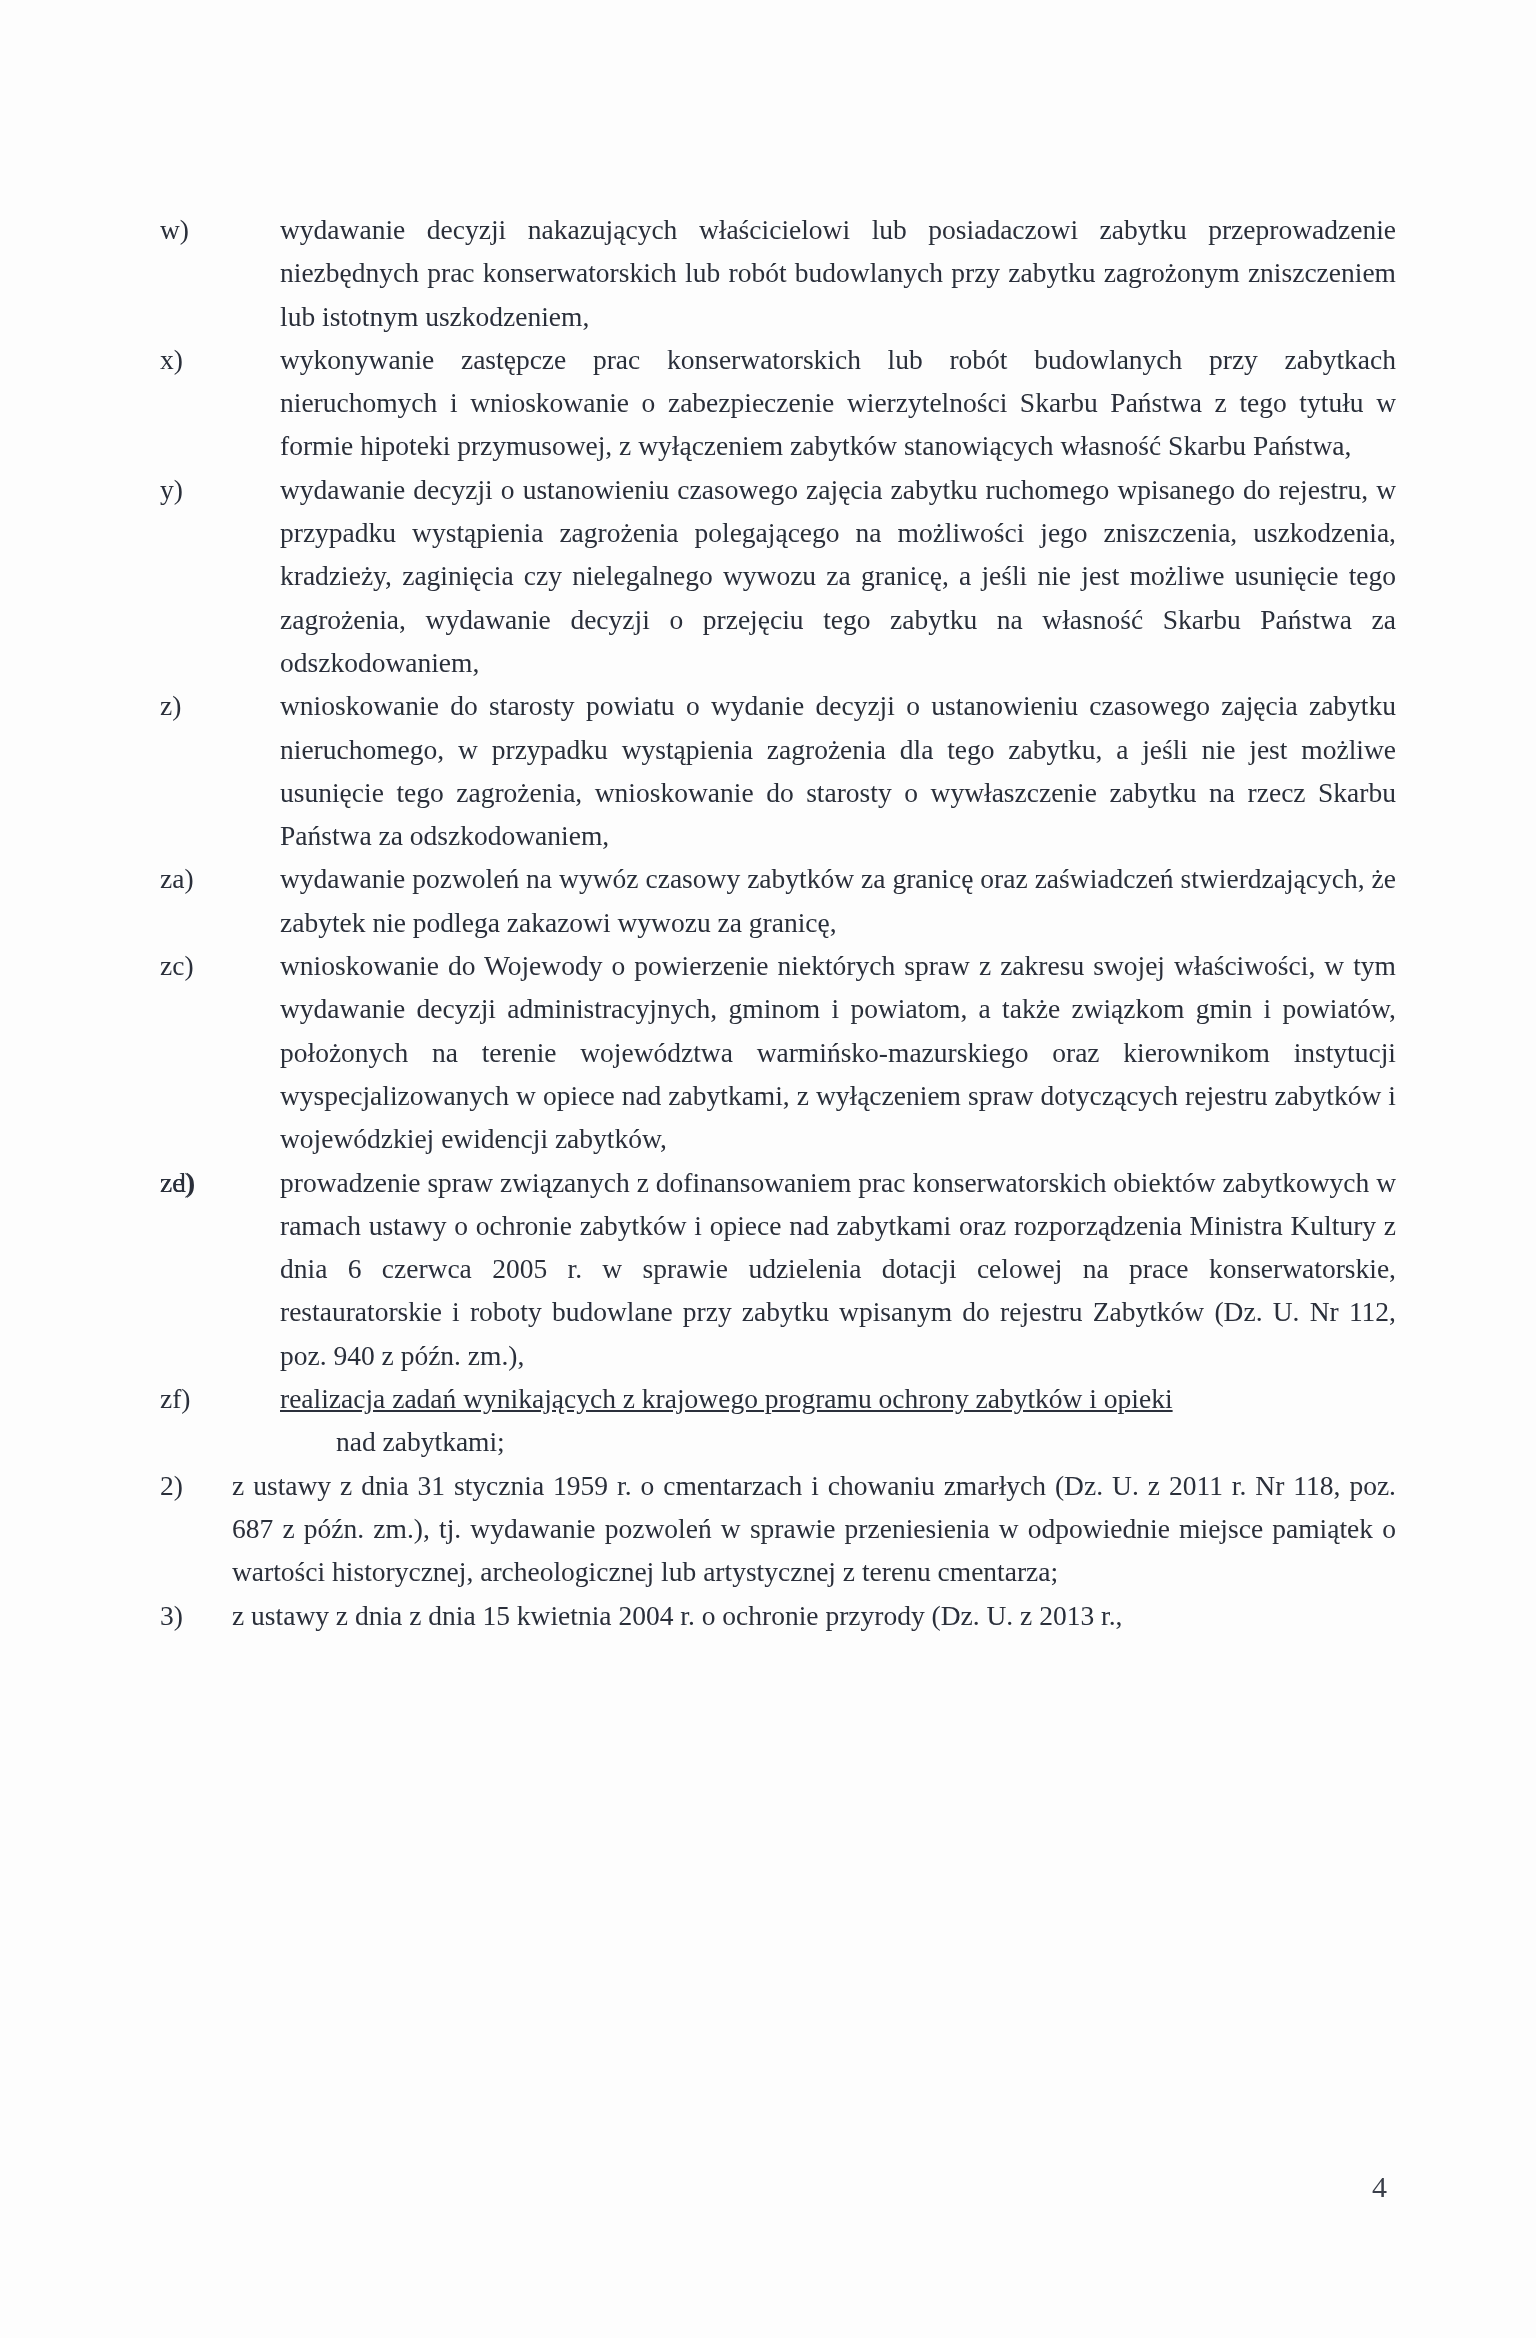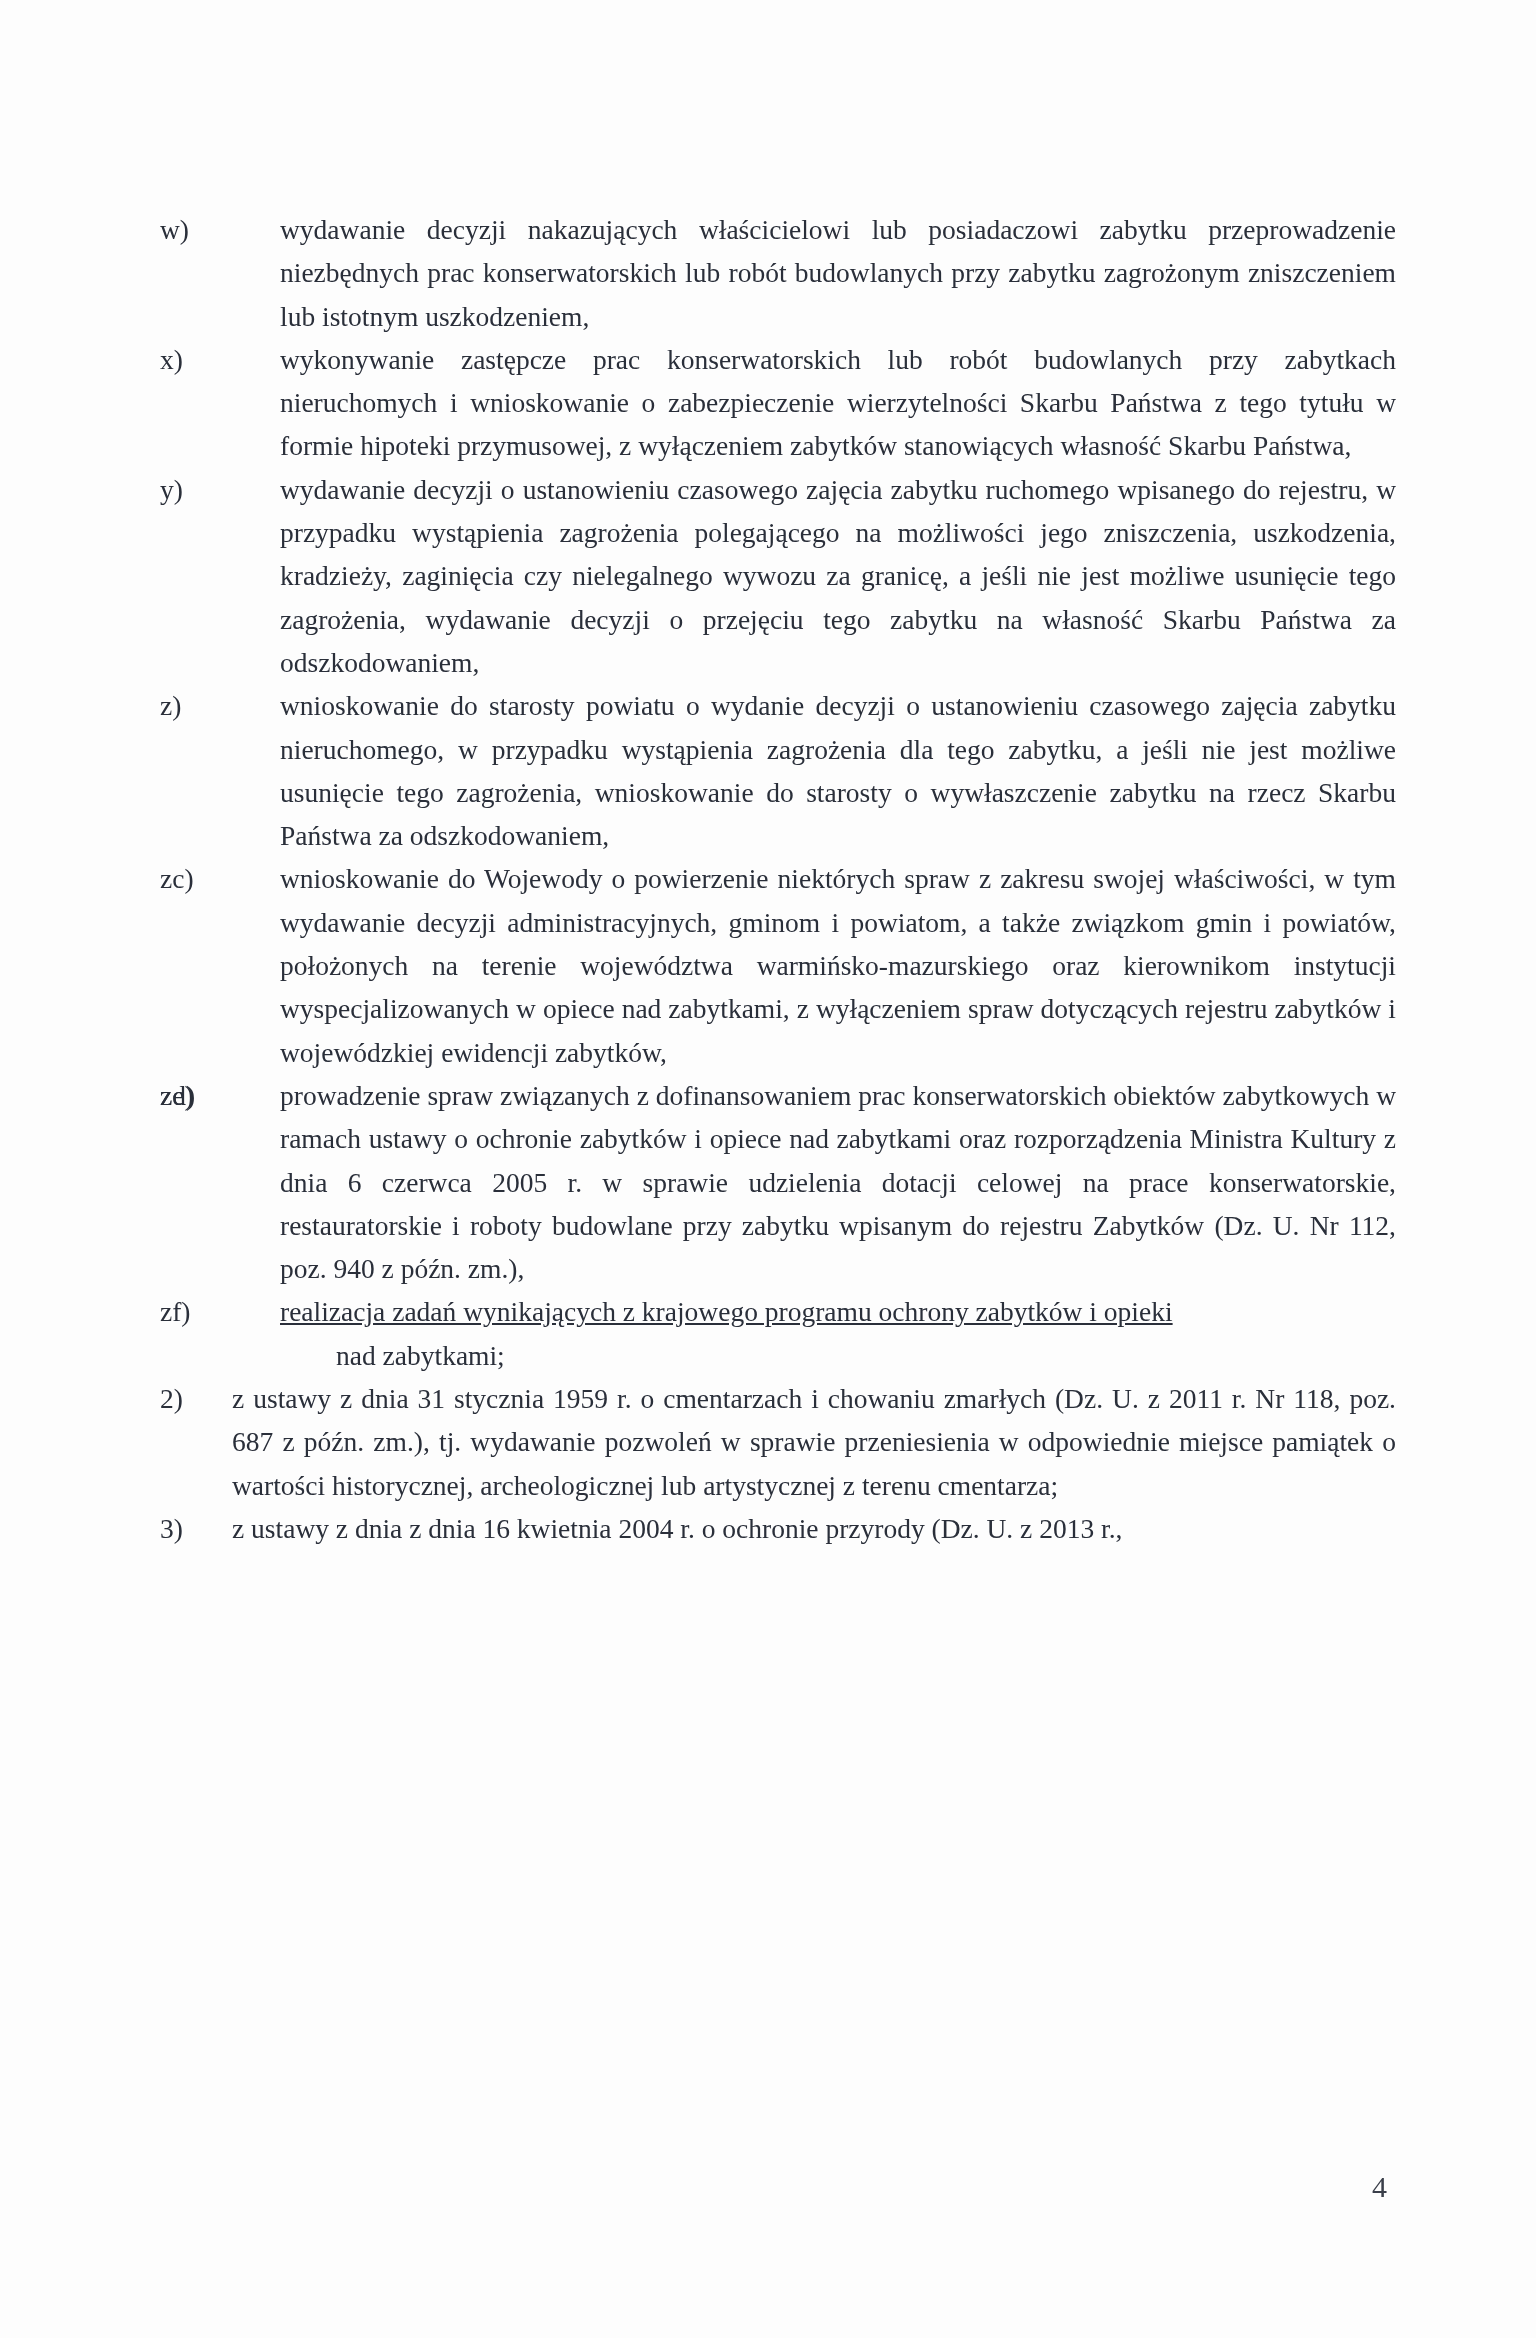--- a/index.html
+++ b/index.html
@@ -60,20 +60,24 @@
     </div>
     <div class="item sub">
       <span class="label">y)</span>
       <span>wydawanie decyzji o ustanowieniu czasowego zajęcia zabytku ruchomego wpisanego do rejestru, w przypadku wystąpienia zagrożenia polegającego na możliwości jego zniszczenia, uszkodzenia, kradzieży, zaginięcia czy nielegalnego wywozu za granicę, a jeśli nie jest możliwe usunięcie tego zagrożenia, wydawanie decyzji o przejęciu tego zabytku na własność Skarbu Państwa za odszkodowaniem,</span>
     </div>
     <div class="item sub">
       <span class="label">z)</span>
       <span>wnioskowanie do starosty powiatu o wydanie decyzji o ustanowieniu czasowego zajęcia zabytku nieruchomego, w przypadku wystąpienia zagrożenia dla tego zabytku, a jeśli nie jest możliwe usunięcie tego zagrożenia, wnioskowanie do starosty o wywłaszczenie zabytku na rzecz Skarbu Państwa za odszkodowaniem,</span>
     </div>
     <div class="item sub">
+      <span class="label">za)</span>
+      <span>wydawanie pozwoleń na wywóz czasowy zabytków za granicę oraz zaświadczeń stwierdzających, że zabytek nie podlega zakazowi wywozu za granicę,</span>
+    </div>
+    <div class="item sub">
       <span class="label">zc)</span>
       <span>wnioskowanie do Wojewody o powierzenie niektórych spraw z zakresu swojej właściwości, w tym wydawanie decyzji administracyjnych, gminom i powiatom, a także związkom gmin i powiatów, położonych na terenie województwa warmińsko-mazurskiego oraz kierownikom instytucji wyspecjalizowanych w opiece nad zabytkami, z wyłączeniem spraw dotyczących rejestru zabytków i wojewódzkiej ewidencji zabytków,</span>
     </div>
     <div class="item sub">
       <span class="label">zd)</span>
     </div>
     <div class="item sub">
       <span class="label">ze)</span>
       <span>prowadzenie spraw związanych z dofinansowaniem prac konserwatorskich obiektów zabytkowych w ramach ustawy o ochronie zabytków i opiece nad zabytkami oraz rozporządzenia Ministra Kultury z dnia 6 czerwca 2005 r. w sprawie udzielenia dotacji celowej na prace konserwatorskie, restauratorskie i roboty budowlane przy zabytku wpisanym do rejestru Zabytków (Dz. U. Nr 112, poz. 940 z późn. zm.),</span>
     </div>
@@ -82,18 +86,18 @@
       <span class="zf-text">realizacja zadań wynikających z krajowego programu ochrony zabytków i opieki</span>
       <span class="zf-cont">nad zabytkami;</span>
     </div>
 
     <div class="item main">
       <span class="label">2)</span>
       <span>z ustawy z dnia 31 stycznia 1959 r. o cmentarzach i chowaniu zmarłych (Dz. U. z 2011 r. Nr 118, poz. 687 z późn. zm.), tj. wydawanie pozwoleń w sprawie przeniesienia w odpowiednie miejsce pamiątek o wartości historycznej, archeologicznej lub artystycznej z terenu cmentarza;</span>
     </div>
     <div class="item main">
       <span class="label">3)</span>
-      <span>z ustawy z dnia z dnia 16 kwietnia 2004 r. o ochronie przyrody (Dz. U. z 2013 r.,</span>
+      <span>z ustawy z dnia z dnia 15 kwietnia 2004 r. o ochronie przyrody (Dz. U. z 2013 r.,</span>
     </div>
   </div>
 
   <div class="page-number">4</div>
 </div>
 
 </body></html>

